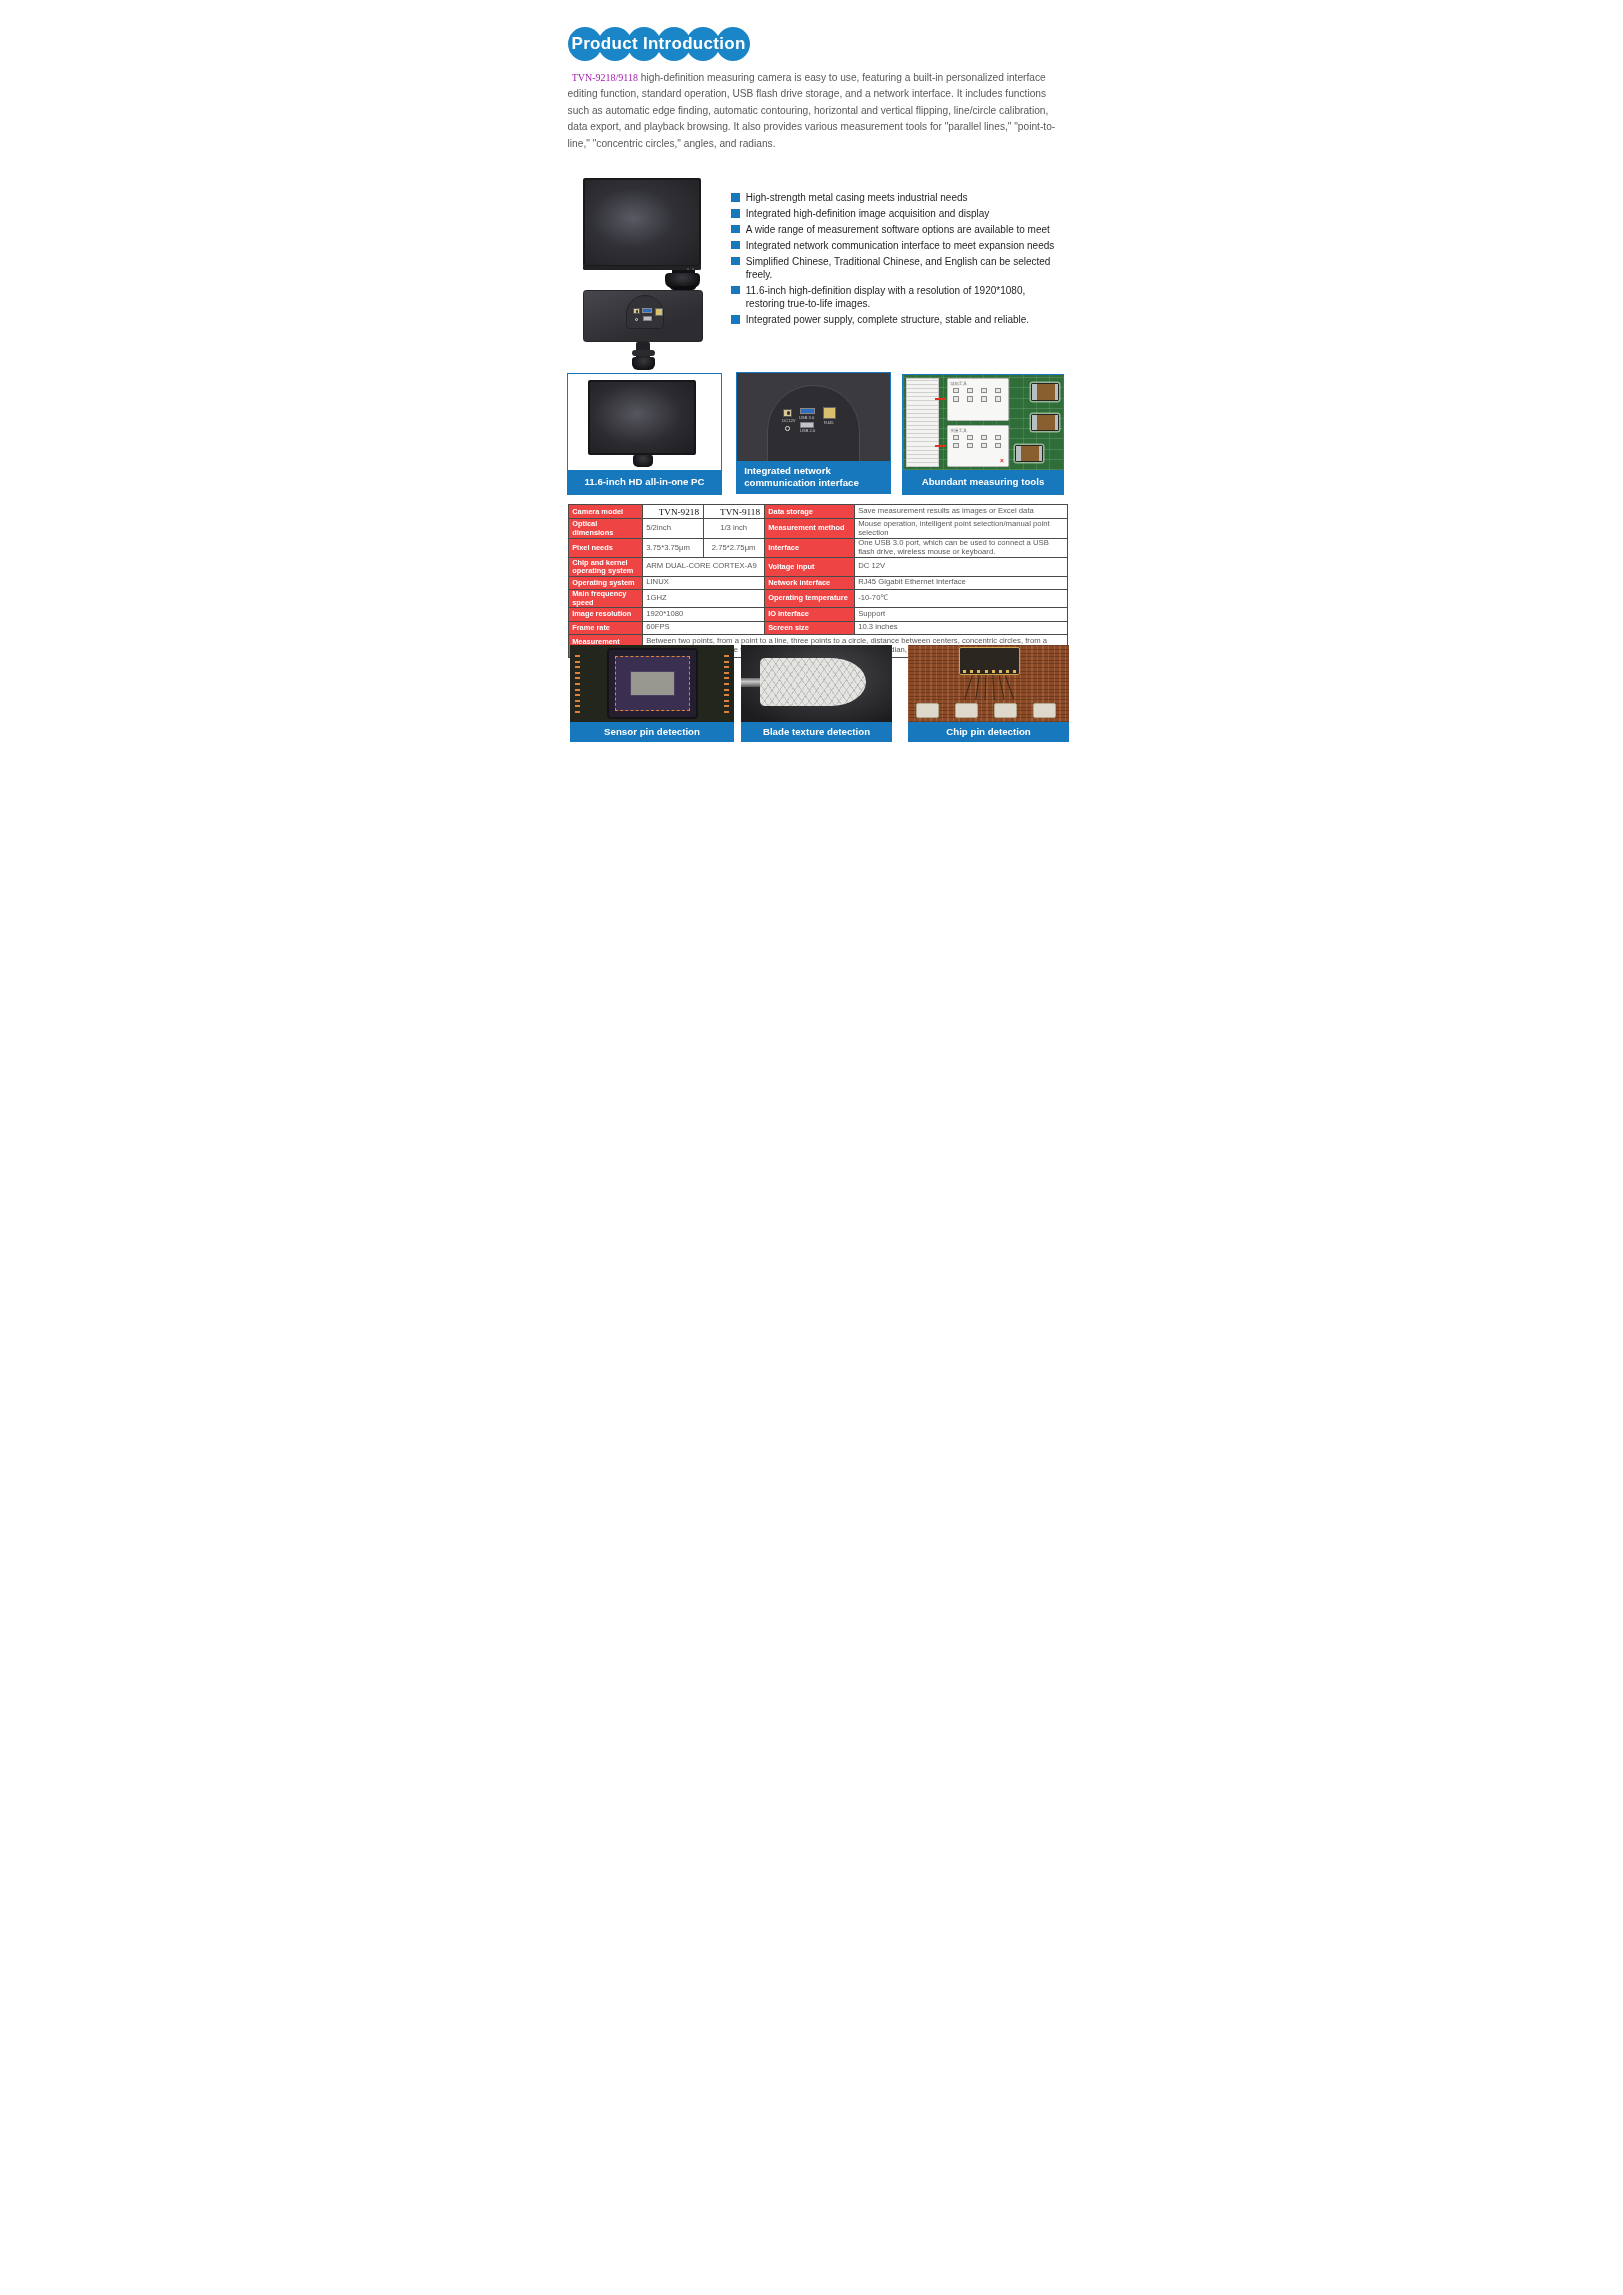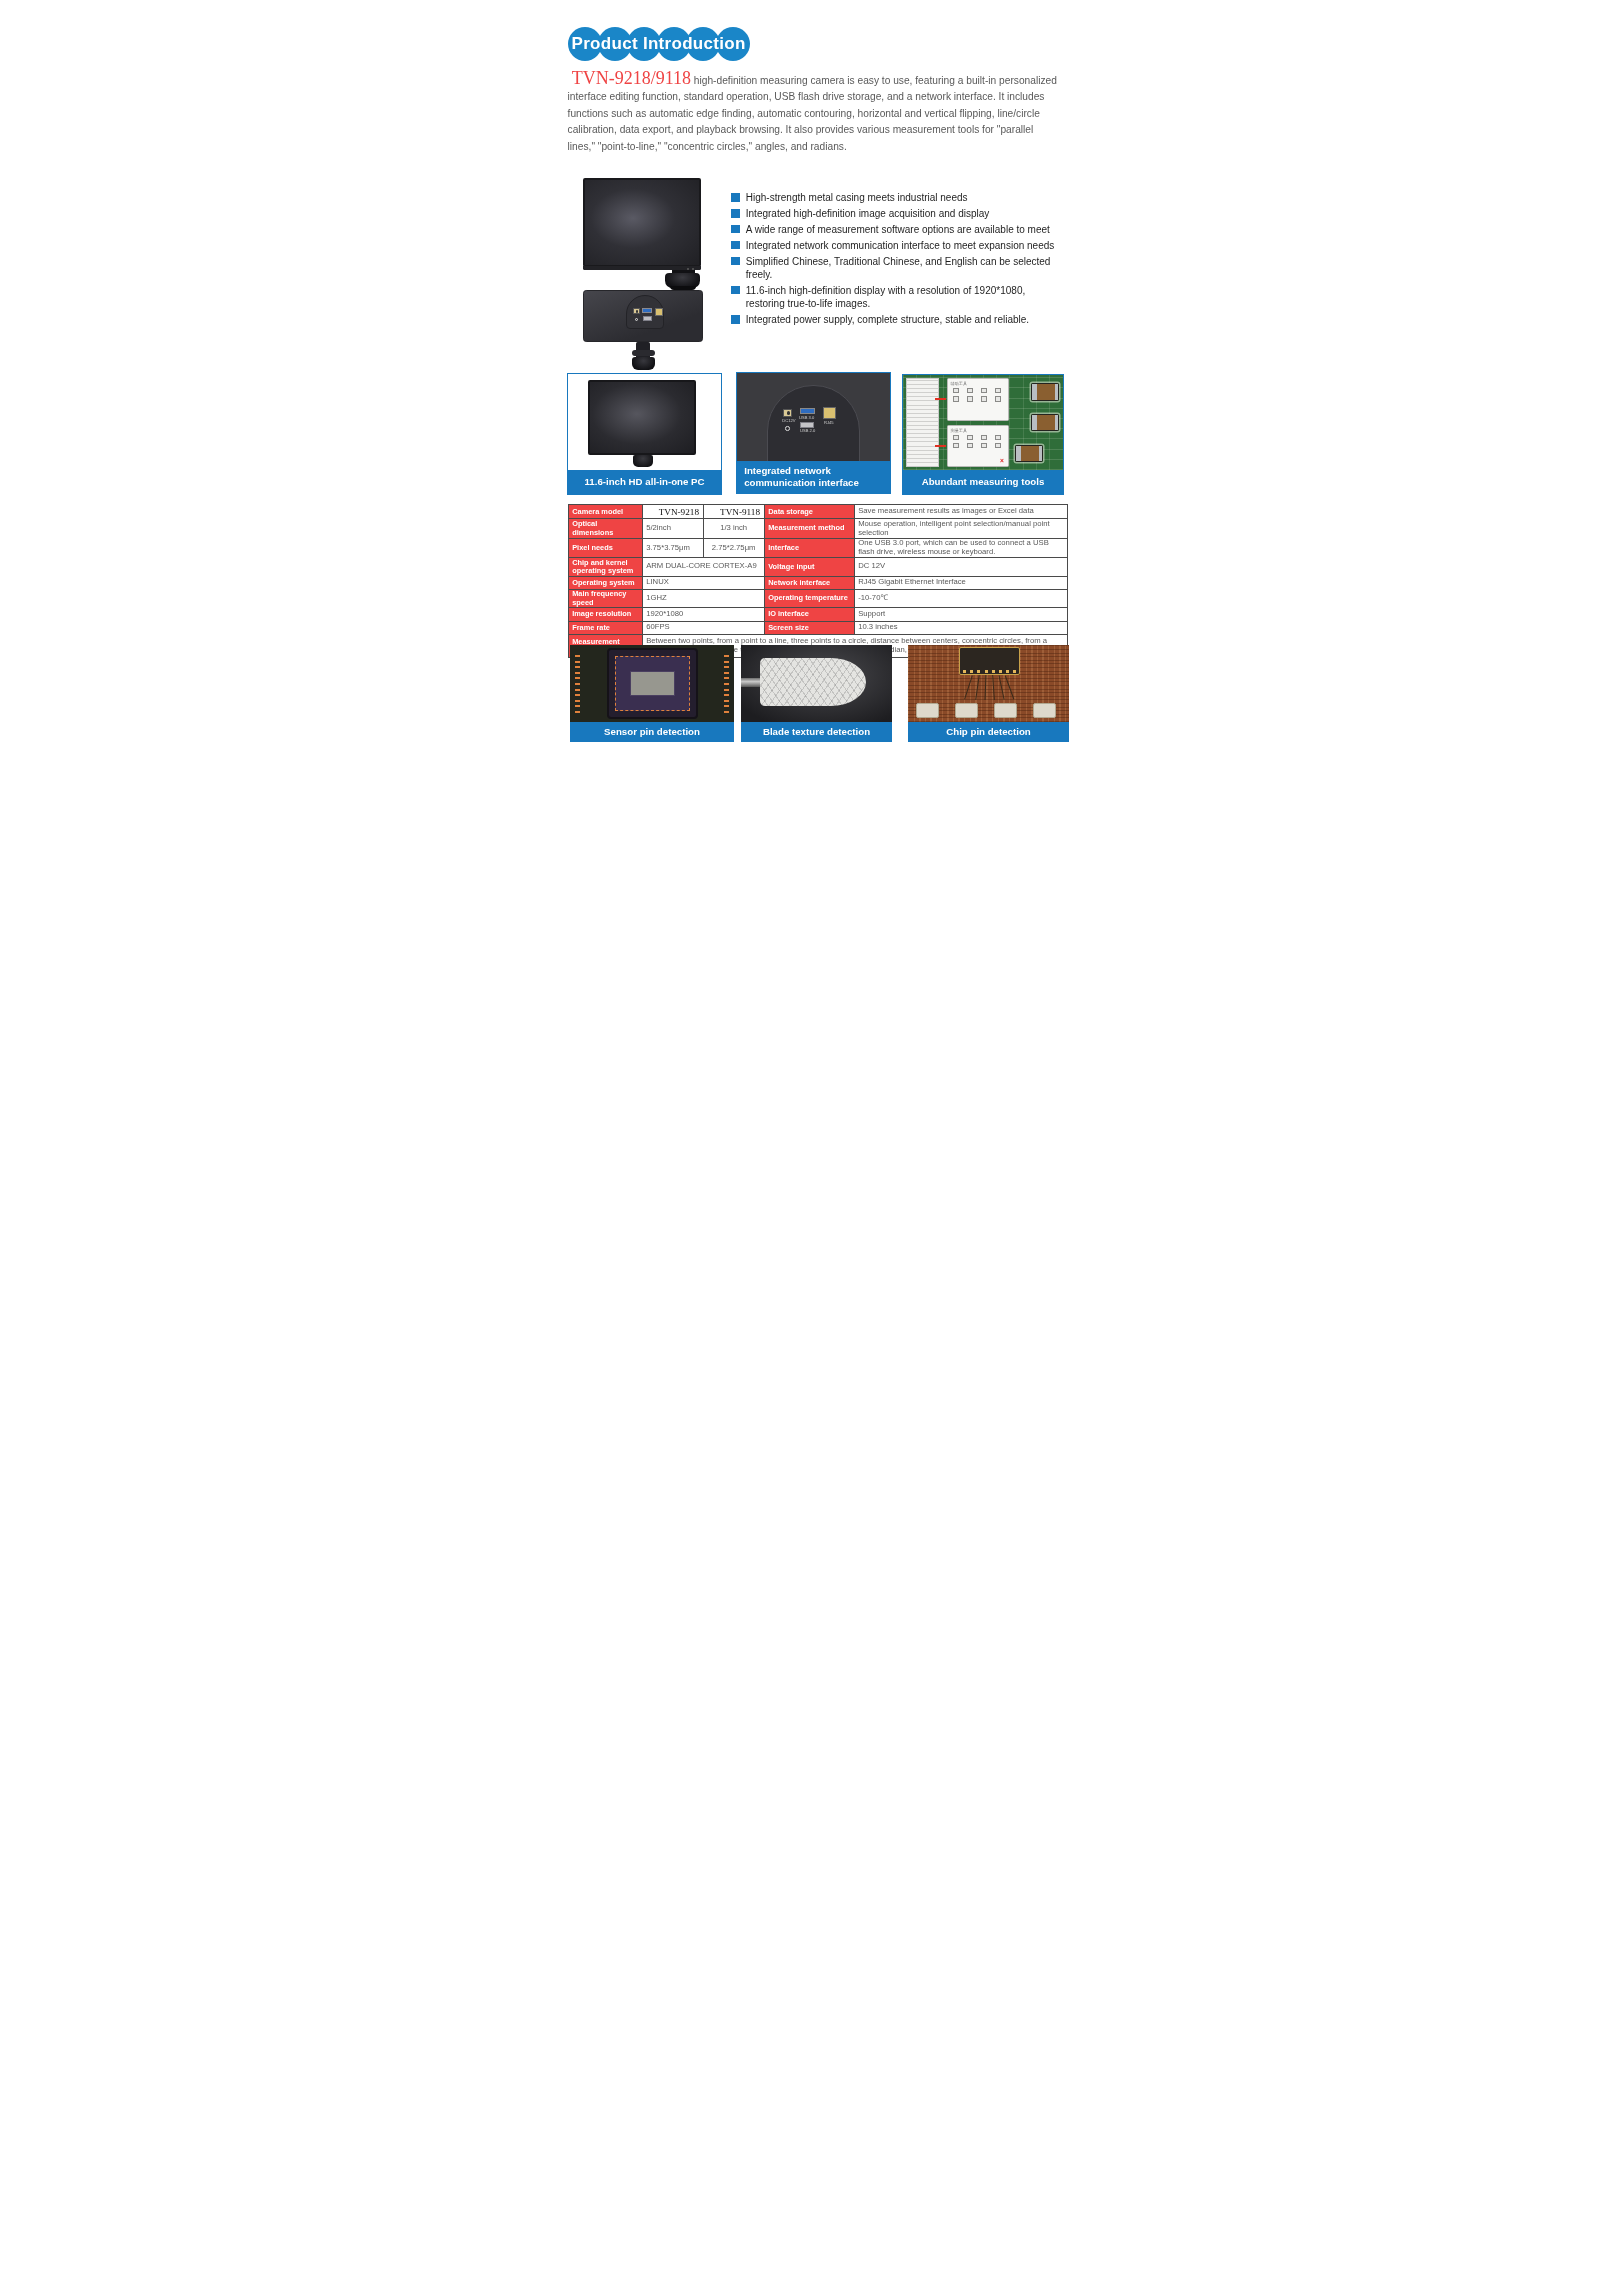--- a/index.html
+++ b/index.html
@@ -9,21 +9,21 @@
   
   .badge { position: absolute; left: 26.6px; top: 26.6px; width: 182px; height: 34px; }
   .badge-circle { position: absolute; top: 0; width: 34px; height: 34px; border-radius: 50%; background: #1a86c8; }
   .badge-text { position: absolute; left: 0; top: 0; width: 100%; height: 100%;
     display: flex; align-items: center; justify-content: center;
     color: #fff; font-size: 17px; font-weight: 700; letter-spacing: 0.3px; white-space: nowrap; }
 
   
   .intro { position: absolute; left: 26.6px; top: 70px; width: 494px;
     font-size: 10.2px; line-height: 16.4px; color: #595959; text-indent: 4.1px; }
-  .intro .model { font-family: "Liberation Serif", serif; font-size: 18px; color: #ef4444; }
+  .intro .model { font-family: "Liberation Serif", serif; font-size: 10px; color: #a21caf; }
 
   
   .photo-front { position: absolute; left: 41px; top: 176px; width: 123px; height: 113px; }
   .pf-screen { position: absolute; left: 1px; top: 2px; width: 118px; height: 89px;
     background: radial-gradient(ellipse at 42% 45%, #5a5a64 0%, #303036 45%, #202024 100%);
     border: 2.6px solid #19191c; border-radius: 2px; }
   .pf-deck { position: absolute; left: 1px; top: 90px; width: 118px; height: 4.1px; background: #222226; border-radius: 0 0 1.5px 1.5px; }
   .pf-dot { position: absolute; width: 1.5px; height: 1.5px; border-radius: 50%; background: #555; top: 92px; }
   .pf-lens-neck { position: absolute; left: 90px; top: 94px; width: 22.5px; height: 4.1px; background: #111114; }
   .pf-lens { position: absolute; left: 83px; top: 97px; width: 35px; height: 15.3px;

